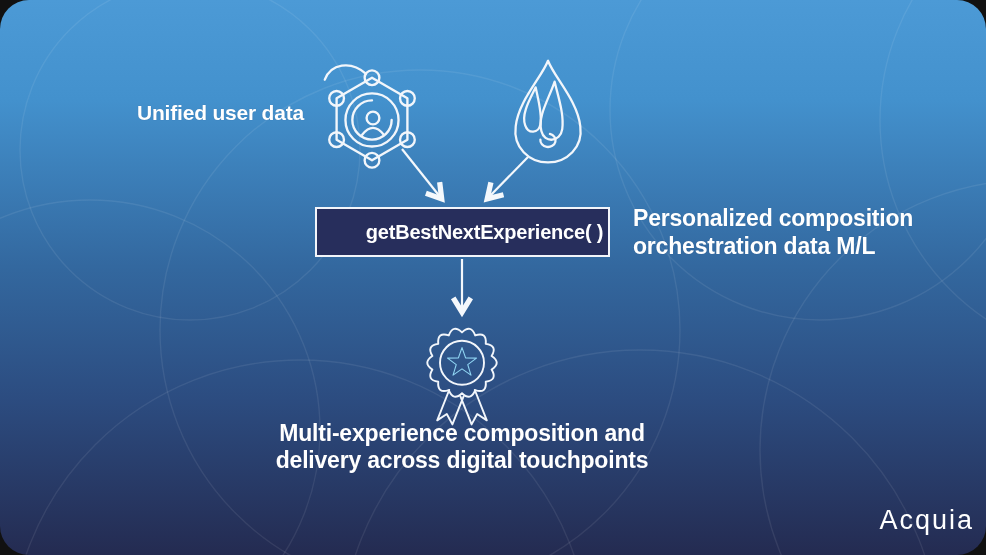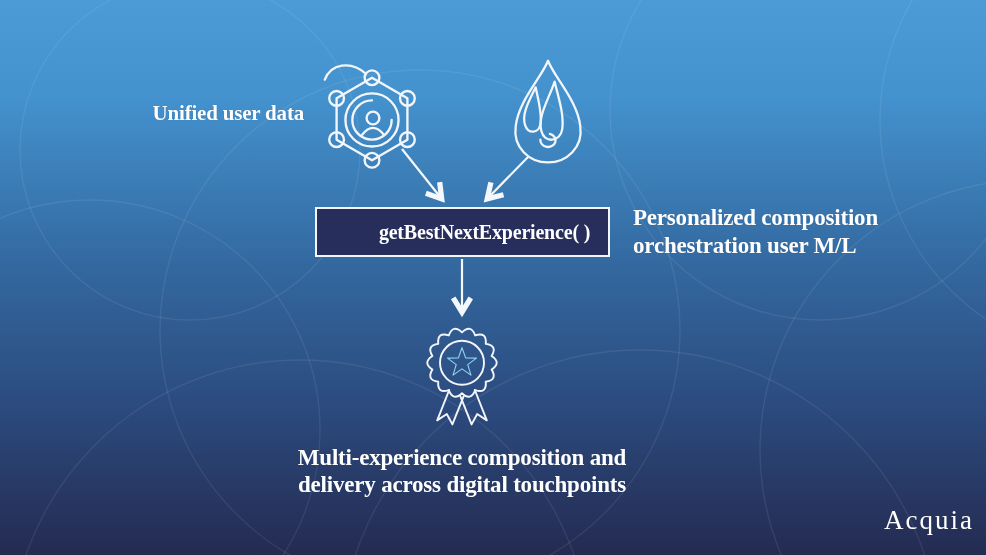--- a/index.html
+++ b/index.html
@@ -1,32 +1,33 @@
 <!DOCTYPE html>
 <html><head>
 <meta charset="utf-8">
 <style>
   html,body{margin:0;padding:0;background:#111;}
   .stage{
     position:relative;width:986px;height:555px;overflow:hidden;
-    font-family:Liberation Serif, serif;color:#fff;
+    font-family:Liberation Sans, sans-serif;color:#fff;
     background:linear-gradient(180deg,#4c9ad6 0%,#4391cd 18%,#33689f 48%,#2c4c80 72%,#242b51 100%);
+    border-radius:29px;
   }
   svg{display:block}
   .decor,.arrows{position:absolute;left:0;top:0;pointer-events:none;}
   .decor circle{fill:none;stroke:rgba(255,255,255,0.08);stroke-width:1.4;}
   .icon path,.icon circle,.icon polyline{fill:none;stroke:#f2f6fb;stroke-width:2.4;stroke-linecap:round;stroke-linejoin:round;}
   .icon .filled{stroke:#8fd4f2;stroke-width:1.4;}
   .arrows line{stroke:#f4f8fc;stroke-width:2.2;}
   .arrows .head{fill:none;stroke:#f4f8fc;stroke-width:2.4;}
   .lbl{position:absolute;font-weight:700;letter-spacing:-0.2px;text-shadow:0 0 1px rgba(20,40,80,.25);}
   .lbl-unified{left:58px;top:101px;width:246px;text-align:right;font-size:21px;}
   .lbl-content{left:597px;top:101px;font-size:21px;}
   .lbl-orch{left:633px;top:204px;font-size:23px;line-height:28px;}
-  .lbl-bottom{left:0;top:444px;width:924px;text-align:center;font-size:23px;line-height:27px;}
+  .lbl-bottom{left:0;top:420px;width:924px;text-align:center;font-size:23px;line-height:27px;}
   .net-icon{position:absolute;left:313px;top:60px;}
   .drop-icon{position:absolute;left:498px;top:56px;}
   .badge-icon{position:absolute;left:414px;top:318px;}
   .func-box{
     position:absolute;left:315px;top:207px;width:295px;height:50px;
     background:#272e5c;border:2px solid #f2f5fa;box-sizing:border-box;
     display:flex;align-items:center;justify-content:center;
     font-size:20px;font-weight:700;letter-spacing:-0.2px;padding-left:44px;
   }
   .brand{position:absolute;right:12px;top:505px;font-size:27px;font-weight:400;letter-spacing:2px;}
@@ -82,21 +83,21 @@
     <path d="M42,88 a8,7 0 1 0 10,-6"></path>
   </svg>
 
 
   <div class="func-box">
     <span>getBestNextExperience( )</span>
   </div>
 
   <div class="lbl lbl-orch">
     <div>Personalized composition</div>
-    <div>orchestration user M/L</div>
+    <div>orchestration data M/L</div>
   </div>
 
   <svg class="icon badge-icon" width="96" height="116" viewBox="0 0 120 145">
     <polyline points="44,90 29,128 41,120 48,133 62,98"></polyline>
     <polyline points="76,90 91,128 79,120 72,133 58,98"></polyline>
     <path id="badge-scallop" d="M60.0,18.0 Q71.1,7.4 76.5,21.8 Q91.1,17.0 89.7,32.3 Q104.9,34.4 97.0,47.5 Q109.8,56.0 97.0,64.5 Q104.9,77.6 89.7,79.7 Q91.1,95.0 76.5,90.2 Q71.1,104.6 60.0,94.0 Q48.9,104.6 43.5,90.2 Q28.9,95.0 30.3,79.7 Q15.1,77.6 23.0,64.5 Q10.2,56.0 23.0,47.5 Q15.1,34.4 30.3,32.3 Q28.9,17.0 43.5,21.8 Q48.9,7.4 60.0,18.0 Z"></path>
     <circle cx="60" cy="56" r="27.5"></circle>
     <path id="badge-star" class="filled" d="M60.0,37.0L64.5,49.9L78.1,50.1L67.2,58.3L71.2,71.4L60.0,63.6L48.8,71.4L52.8,58.3L41.9,50.1L55.5,49.9 Z" fill="#2ba6e0"></path>
   </svg>
 

